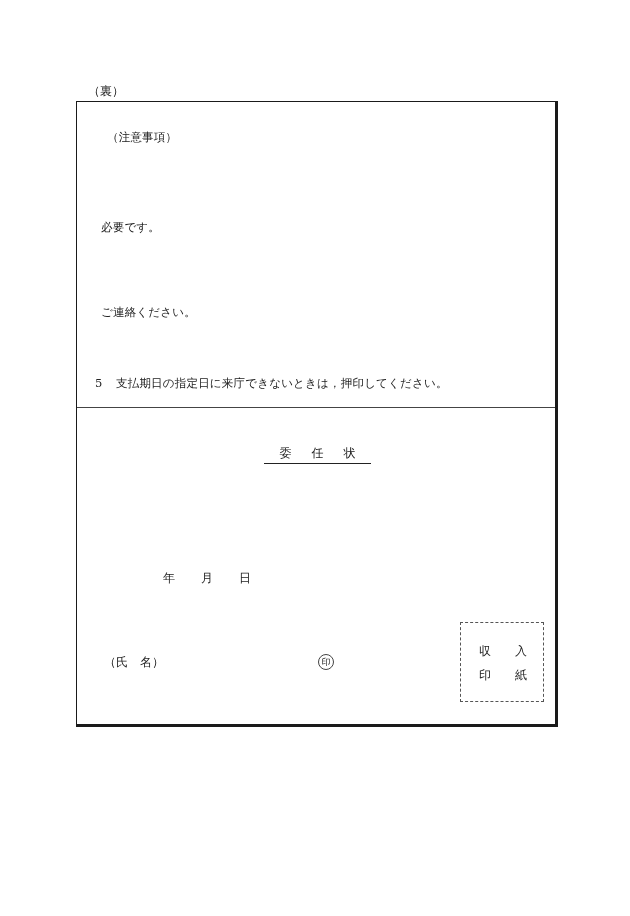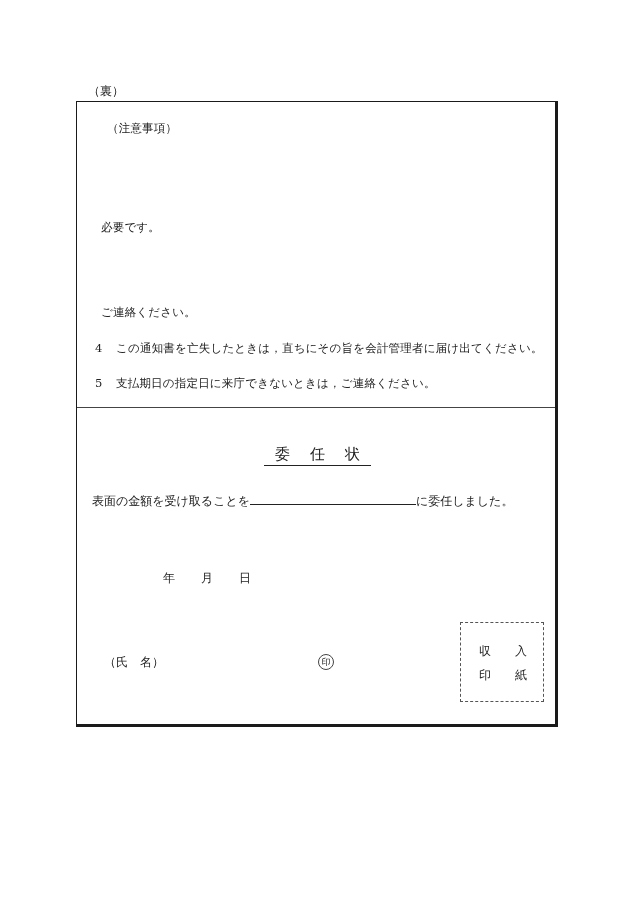--- a/index.html
+++ b/index.html
@@ -13,21 +13,21 @@
     #frame {
       position: absolute; left: 76px; top: 101px; width: 478px; height: 622px;
       border: 2px solid #1a1a1a; border-top-width: 1px; border-left-width: 1px;
       border-right-width: 3px; border-bottom-width: 3px;
     }
     #divider { position: absolute; left: 0; right: 0; top: 305px; height: 1px; background: #444; }
     .note { font-size: 11.5px; letter-spacing: 0.2px; }
     .num { display: inline-block; width: 21px; }
     #title {
       position: absolute; left: 187px; top: 343px; width: 107px;
-      border-bottom: 1px solid #222; text-align: center; letter-spacing: 0; font-size: 15px;
+      border-bottom: 1px solid #222; text-align: center; letter-spacing: 0; font-size: 12px;
       padding-bottom: 1px;
     }
     #title span { display: inline-block; margin: 0 10px; }
     .blank { display: inline-block; width: 166px; border-bottom: 1px solid #222; height: 11px; vertical-align: baseline; }
     .date span { display: inline-block; margin-right: 26px; }
     #seal {
       position: absolute; left: 241px; top: 552px; width: 14px; height: 14px;
       border: 1px solid #444; border-radius: 50%; font-size: 9px; line-height: 14px; text-align: center;
     }
     #stamp-box {
@@ -35,44 +35,38 @@
       border: 1px dashed #555;
     }
     .stamp-row { position: absolute; left: 18px; width: 48px; display: flex; justify-content: space-between; font-size: 12px; }
   </style>
 </head>
 <body>
 
 <div id="side-label" class="abs">（裏）</div>
 
 <div id="frame">
-  <div class="abs note" style="left:30px; top:19px;">（注意事項）</div>
+  <div class="abs note" style="left:30px; top:28px;">（注意事項）</div>
 
 
   <div class="abs note" style="left:24px; top:118px;">必要です。</div>
 
   <div class="abs note" style="left:24px; top:203px;">ご連絡ください。</div>
 
-  <div class="abs note" style="left:18px; top:239px;">
-    <span class="num">4</span><span>この通知書を亡失したときは，直ちにその旨を会計管理者に届け出てください。</span>
-  </div>
 
   <div class="abs note" style="left:18px; top:274px;">
-    <span class="num">5</span><span>支払期日の指定日に来庁できないときは，ご連絡ください。</span>
+    <span class="num">5</span><span>支払期日の指定日に来庁できないときは，押印してください。</span>
   </div>
 
   <div id="divider"></div>
 
   <div id="title">
     <span>委</span><span>任</span><span>状</span>
   </div>
 
-  <div class="abs" style="left:15px; top:391px;">
-    <span>表面の金額を受け取ることを</span><span class="blank"></span><span>に委任しました。</span>
-  </div>
 
   <div class="abs date" style="left:66px; top:468px;margin-left:20px;">
     <span>年</span><span>月</span><span>日</span>
   </div>
 
   <div class="abs" style="left:27px; top:552px;font-family:Liberation Mono, monospace;">（氏　名）</div>
   <div class="abs" style="left:100px; top:552px; width:130px; height:14px;"></div>
   <div id="seal">印</div>
 
   <div id="stamp-box">

